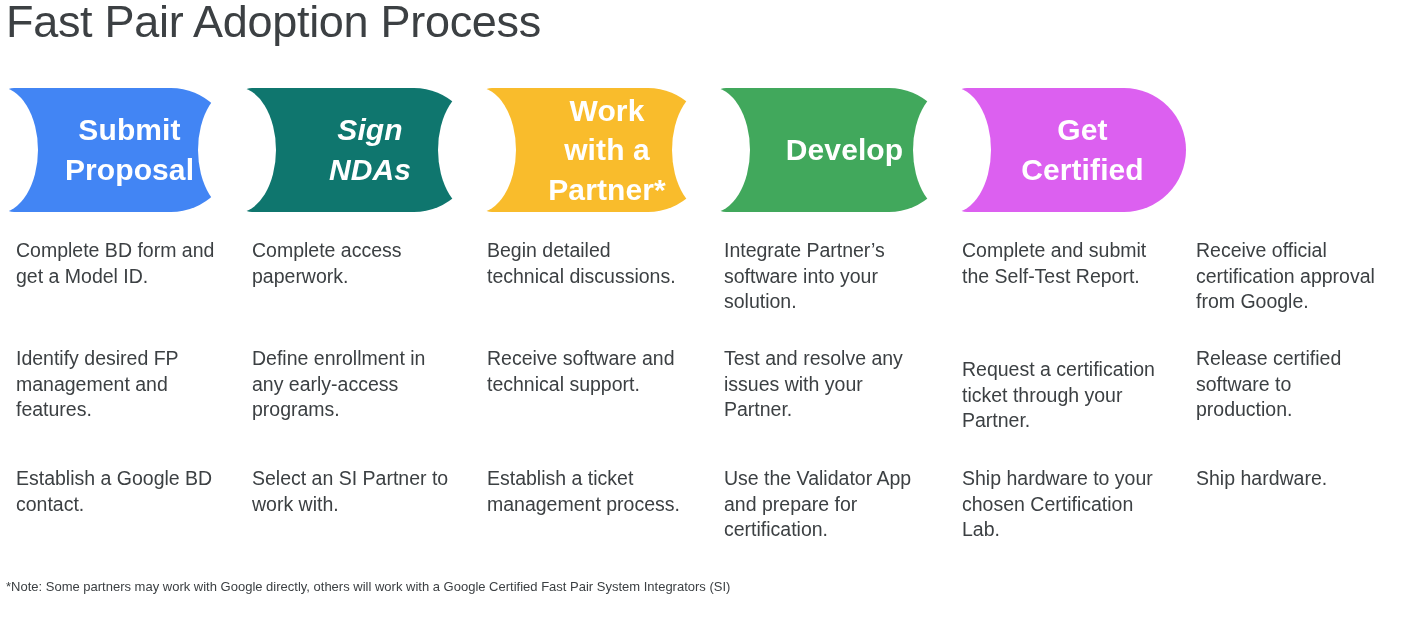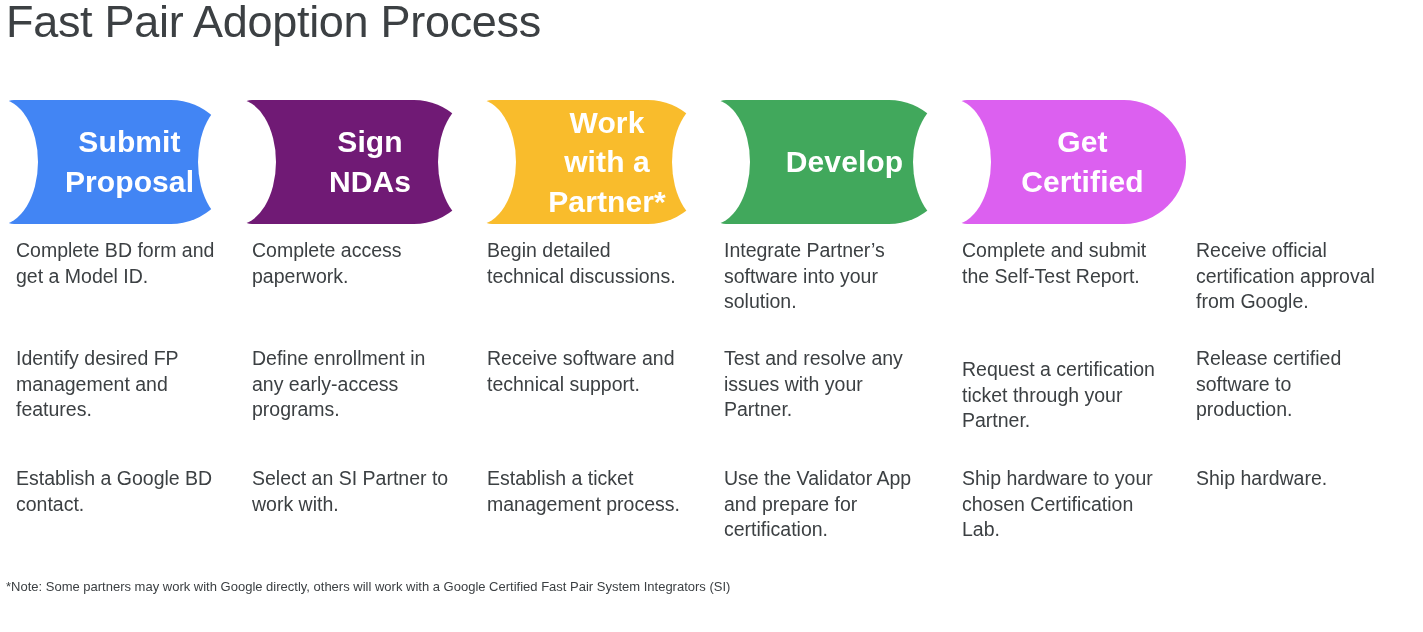--- a/index.html
+++ b/index.html
@@ -28,21 +28,21 @@
     font-weight: 400;
     color: #3c4043;
     letter-spacing: -0.3px;
     white-space: nowrap;
   }
 
   
   #chevron-band {
     position: absolute;
     left: 0;
-    top: 100px;
+    top: 88px;
     width: 1423px;
     height: 124px;
   }
 
   .chevron {
     position: absolute;
     top: 0;
     height: 124px;
     border-radius: 14px 62px 62px 14px;
     display: flex;
@@ -121,21 +121,21 @@
 
   <h1 id="page-title">Fast Pair Adoption Process</h1>
 
   <div id="chevron-band">
 
     <div class="chevron" style="left: 0px; width: 233px; background: rgb(66, 133, 244);">
       <span class="chevron-label">Submit
 Proposal</span>
     </div>
 
-    <div class="chevron" style="left: 238px; width: 238px; background: #701a75;">
+    <div class="chevron" style="left: 238px; width: 238px; background: #0f766e; font-style: italic;">
       <span class="chevron-label">Sign
 NDAs</span>
     </div>
 
     <div class="chevron" style="left: 478px; width: 232px; background: rgb(249, 188, 44);">
       <span class="chevron-label">Work
 with a
 Partner*</span>
     </div>
 

